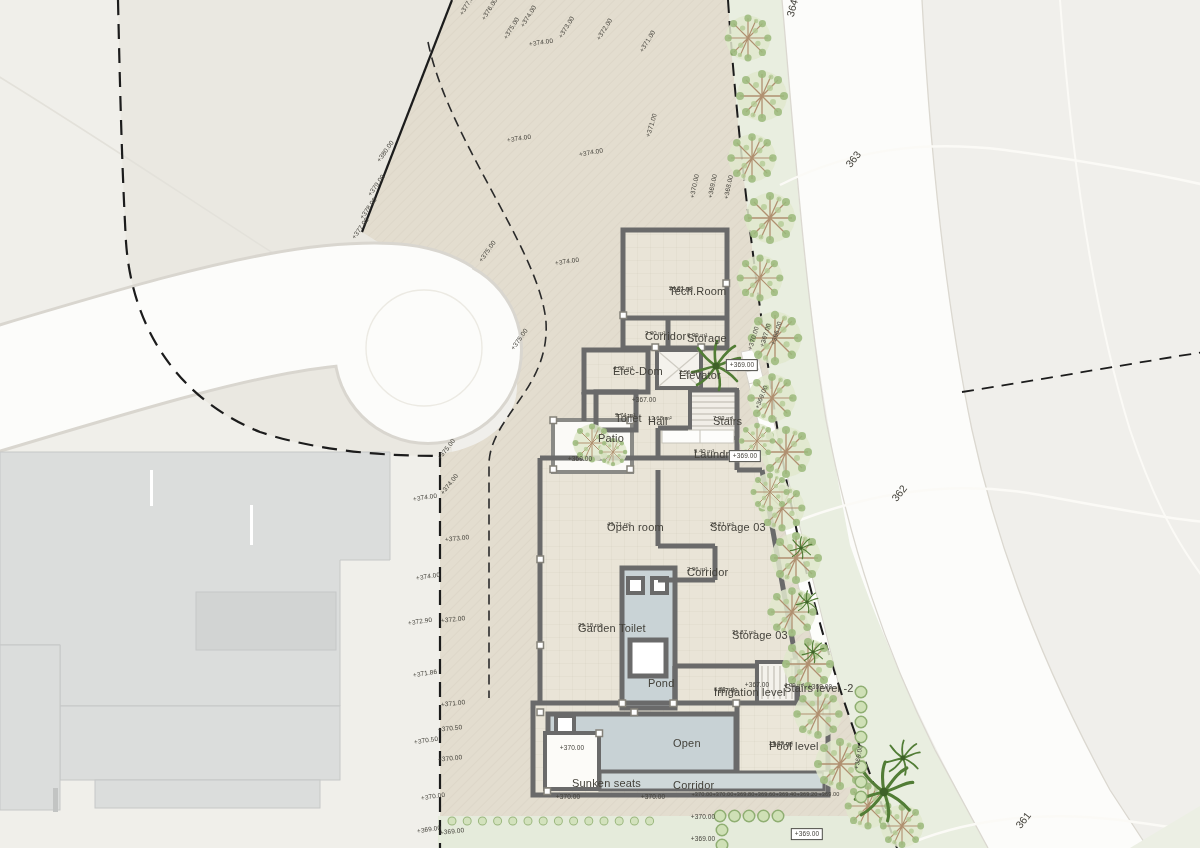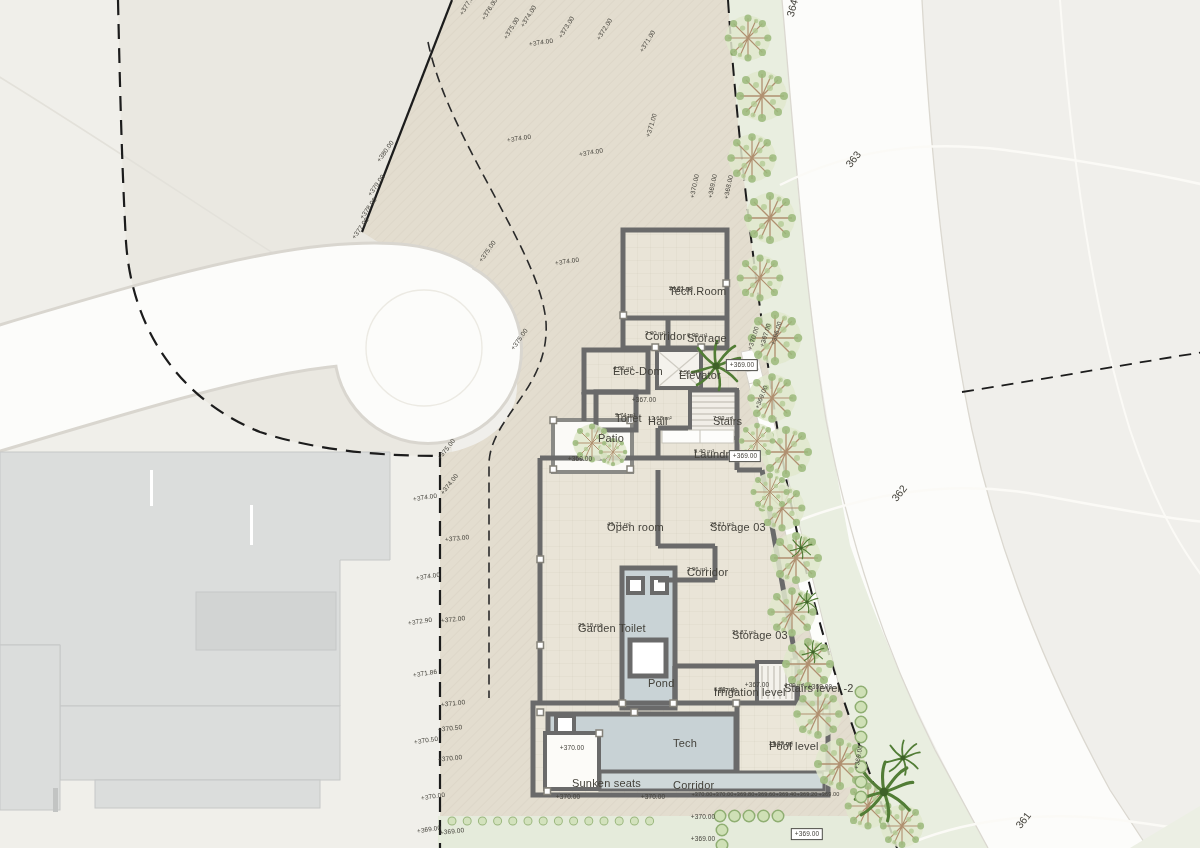--- a/index.html
+++ b/index.html
@@ -303,21 +303,21 @@
       <div class="room" style="left: 714px; top: 686px; transform: translate(-50%, -50%);">
         <div class="rn">Irrigation level</div>
         <div class="ra">6.83 m²</div>
         <div class="rl">+367.00</div>
       </div>
       <div class="room" style="left: 784px; top: 682px; transform: translate(-50%, -50%);">
         <div class="rn">Stairs level -2</div>
         <div class="ra">4.09 m²</div>
       </div>
       <div class="room" style="left: 673px; top: 737px; transform: translate(-50%, -50%);">
-        <div class="rn">Tech</div>
+        <div class="rn">Open</div>
       </div>
       <div class="room" style="left: 769px; top: 740px; transform: translate(-50%, -50%);">
         <div class="rn">Pool level</div>
         <div class="ra">13.39 m²</div>
         <div class="rl">+367.00</div>
       </div>
       <div class="room" style="left: 572px; top: 777px; transform: translate(-50%, -50%);">
         <div class="rn">Sunken seats</div>
       </div>
       <div class="room" style="left: 673px; top: 779px; transform: translate(-50%, -50%);">

